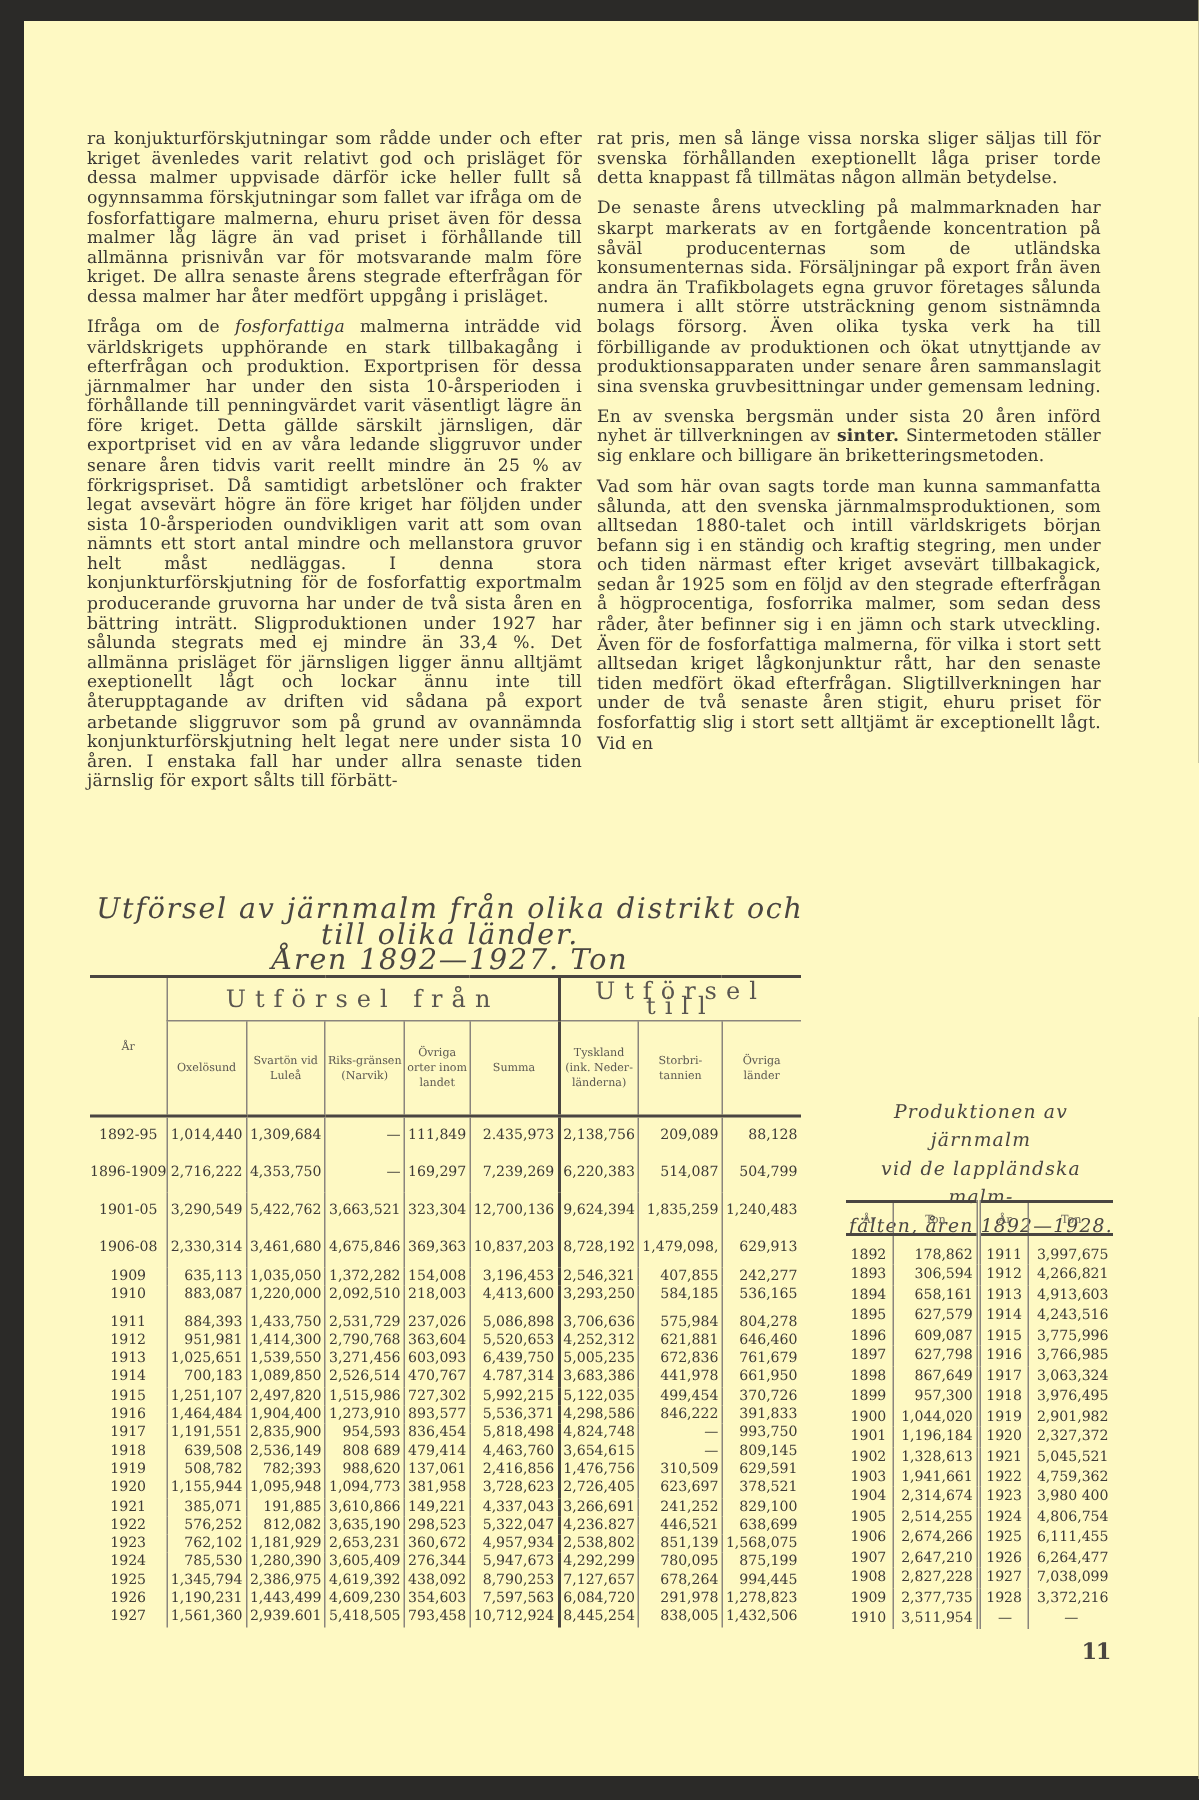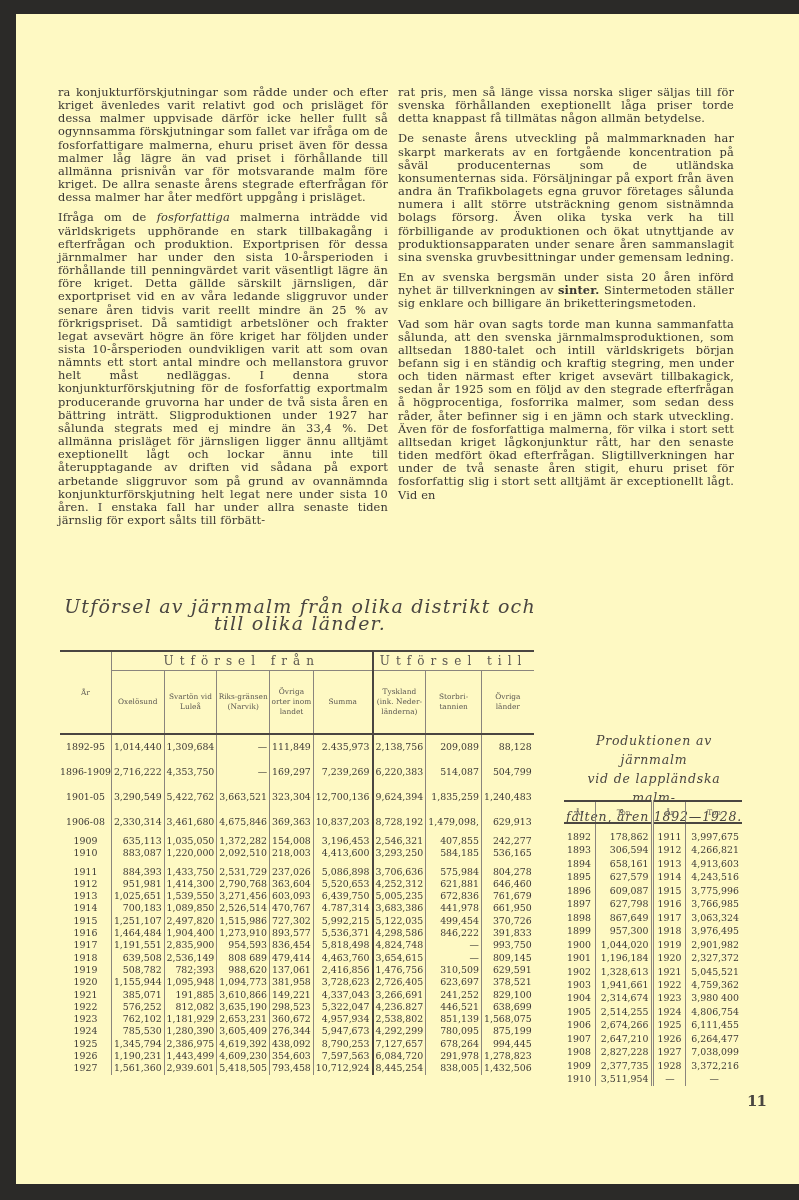--- a/index.html
+++ b/index.html
@@ -31,21 +31,21 @@
   table { border-collapse: collapse; }
   .main-table {
     position: absolute; left: 44px; top: 636px; width: 466px;
     font-size: 9.4px; color: #3d3a36;
     border-top: 2px solid #4a4641;
   }
   .main-table th {
     font-weight: normal; font-size: 7.4px; line-height: 10px; color: #5a5650;
     border-left: 1px solid #8a857d; padding: 2px 1px;
   }
-  .main-table th.grp { font-size: 12px; letter-spacing: 6px; padding: 4px 0; border-bottom: 1px solid #8a857d; }
+  .main-table th.grp { font-size: 16px; letter-spacing: 6px; padding: 4px 0; border-bottom: 1px solid #8a857d; }
   .main-table thead tr:last-child th { border-bottom: 2px solid #4a4641; height: 58px; }
   .main-table th.yr { height: 70px; border-left: none; border-bottom: 2px solid #4a4641; }
   .main-table td {
     border-left: 1px solid #8a857d; text-align: right; padding: 0 2px;
     white-space: nowrap; height: 12.3px; line-height: 12.3px;
   }
   .main-table td.yr { border-left: none; text-align: center; padding: 0; }
   .main-table .thick { border-left: 2px solid #4a4641 !important; }
   .main-table tr.grp-row td { height: 25px; }
   .main-table tr.gap td { padding-top: 6px; }
@@ -65,21 +65,21 @@
   }
   .side-table td {
     border-left: 1px solid #8a857d; padding: 0 3px; height: 13.45px; line-height: 13.45px;
     text-align: right; white-space: nowrap;
   }
   .side-table td.yr { text-align: left; }
   .side-table .dbl { border-left: 3px double #8a857d; }
   .side-table tr:first-child td { padding-top: 6px; }
 
   .page-num {
-    position: absolute; left: 731px; top: 1078px; font-size: 15px; font-weight: bold;
+    position: absolute; left: 705px; top: 1078px; font-size: 15px; font-weight: bold;
     color: #4a4641; letter-spacing: -1px;
   }
 </style>
 </head>
 <body>
 
 <div class="paper">
 
   <div class="col col-left">
     <p>ra konjukturförskjutningar som rådde under och efter kriget ävenledes varit relativt god och prisläget för dessa malmer uppvisade därför icke heller fullt så ogynnsamma förskjutningar som fallet var ifråga om de fosforfattigare malmerna, ehuru priset även för dessa malmer låg lägre än vad priset i förhållande till allmänna prisnivån var för motsvarande malm före kriget. De allra senaste årens stegrade efterfrågan för dessa malmer har åter medfört uppgång i prisläget.</p>
@@ -88,20 +88,21 @@
 
   <div class="col col-right">
     <p>rat pris, men så länge vissa norska sliger säljas till för svenska förhållanden exeptionellt låga priser torde detta knappast få tillmätas någon allmän betydelse.</p>
     <p>De senaste årens utveckling på malmmarknaden har skarpt markerats av en fortgående koncentration på såväl producenternas som de utländska konsumenternas sida. Försäljningar på export från även andra än Trafikbolagets egna gruvor företages sålunda numera i allt större utsträckning genom sistnämnda bolags försorg. Även olika tyska verk ha till förbilligande av produktionen och ökat utnyttjande av produktionsapparaten under senare åren sammanslagit sina svenska gruvbesittningar under gemensam ledning.</p>
     <p><span>En av svenska bergsmän under sista 20 åren införd nyhet är tillverkningen av </span><span class="bold">sinter.</span><span> Sintermetoden ställer sig enklare och billigare än briketteringsmetoden.</span></p>
     <p>Vad som här ovan sagts torde man kunna sammanfatta sålunda, att den svenska järnmalmsproduktionen, som alltsedan 1880-talet och intill världskrigets början befann sig i en ständig och kraftig stegring, men under och tiden närmast efter kriget avsevärt tillbakagick, sedan år 1925 som en följd av den stegrade efterfrågan å högprocentiga, fosforrika malmer, som sedan dess råder, åter befinner sig i en jämn och stark utveckling. Även för de fosforfattiga malmerna, för vilka i stort sett alltsedan kriget lågkonjunktur rått, har den senaste tiden medfört ökad efterfrågan. Sligtillverkningen har under de två senaste åren stigit, ehuru priset för fosforfattig slig i stort sett alltjämt är exceptionellt lågt. Vid en</p>
   </div>
 
   <div class="tbl-title">
     <div>Utförsel av järnmalm från olika distrikt och till olika länder.</div>
+    <div>Åren 1892—1927. Ton</div>
   </div>
 
   <table class="main-table">
     <thead>
       <tr>
         <th class="yr" rowspan="2">År</th>
         <th class="grp" colspan="5">Utförsel från</th>
         <th class="grp thick" colspan="3">Utförsel till</th>
       </tr>
       <tr>

